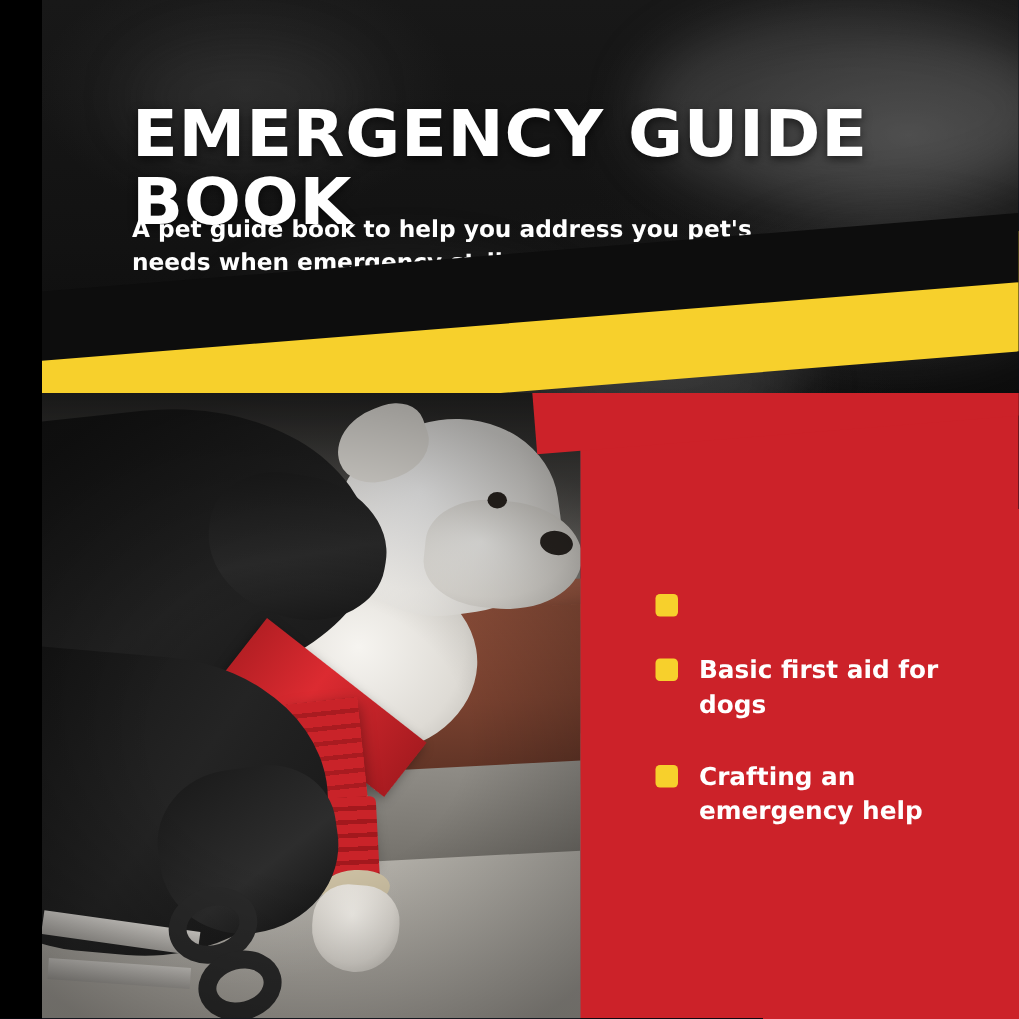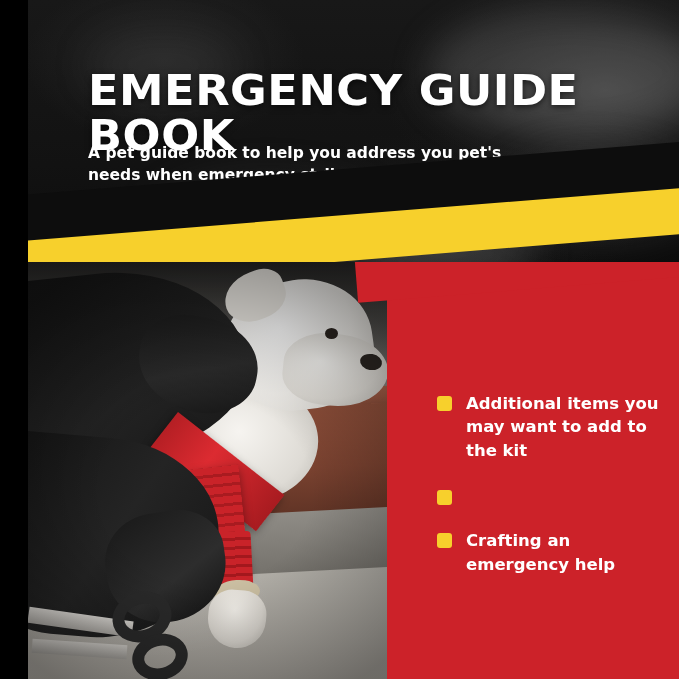--- a/index.html
+++ b/index.html
@@ -480,24 +480,24 @@
       <div class="photo-vignette"></div>
     </div>
 
     <div class="red-panel">
       <div class="red-panel-top-slant"></div>
     </div>
 
     <div class="bullets">
       <div class="bullet-row">
         <div class="bullet-square"></div>
-        <div class="bullet-text">Additional items you may want to add to the kit</div>
       </div>
       <div class="bullet-row">
         <div class="bullet-square"></div>
+        <div class="bullet-text">Basic first aid for dogs</div>
       </div>
       <div class="bullet-row">
         <div class="bullet-square"></div>
         <div class="bullet-text">Crafting an emergency help</div>
       </div>
     </div>
 
   </div>
 </div>
 

